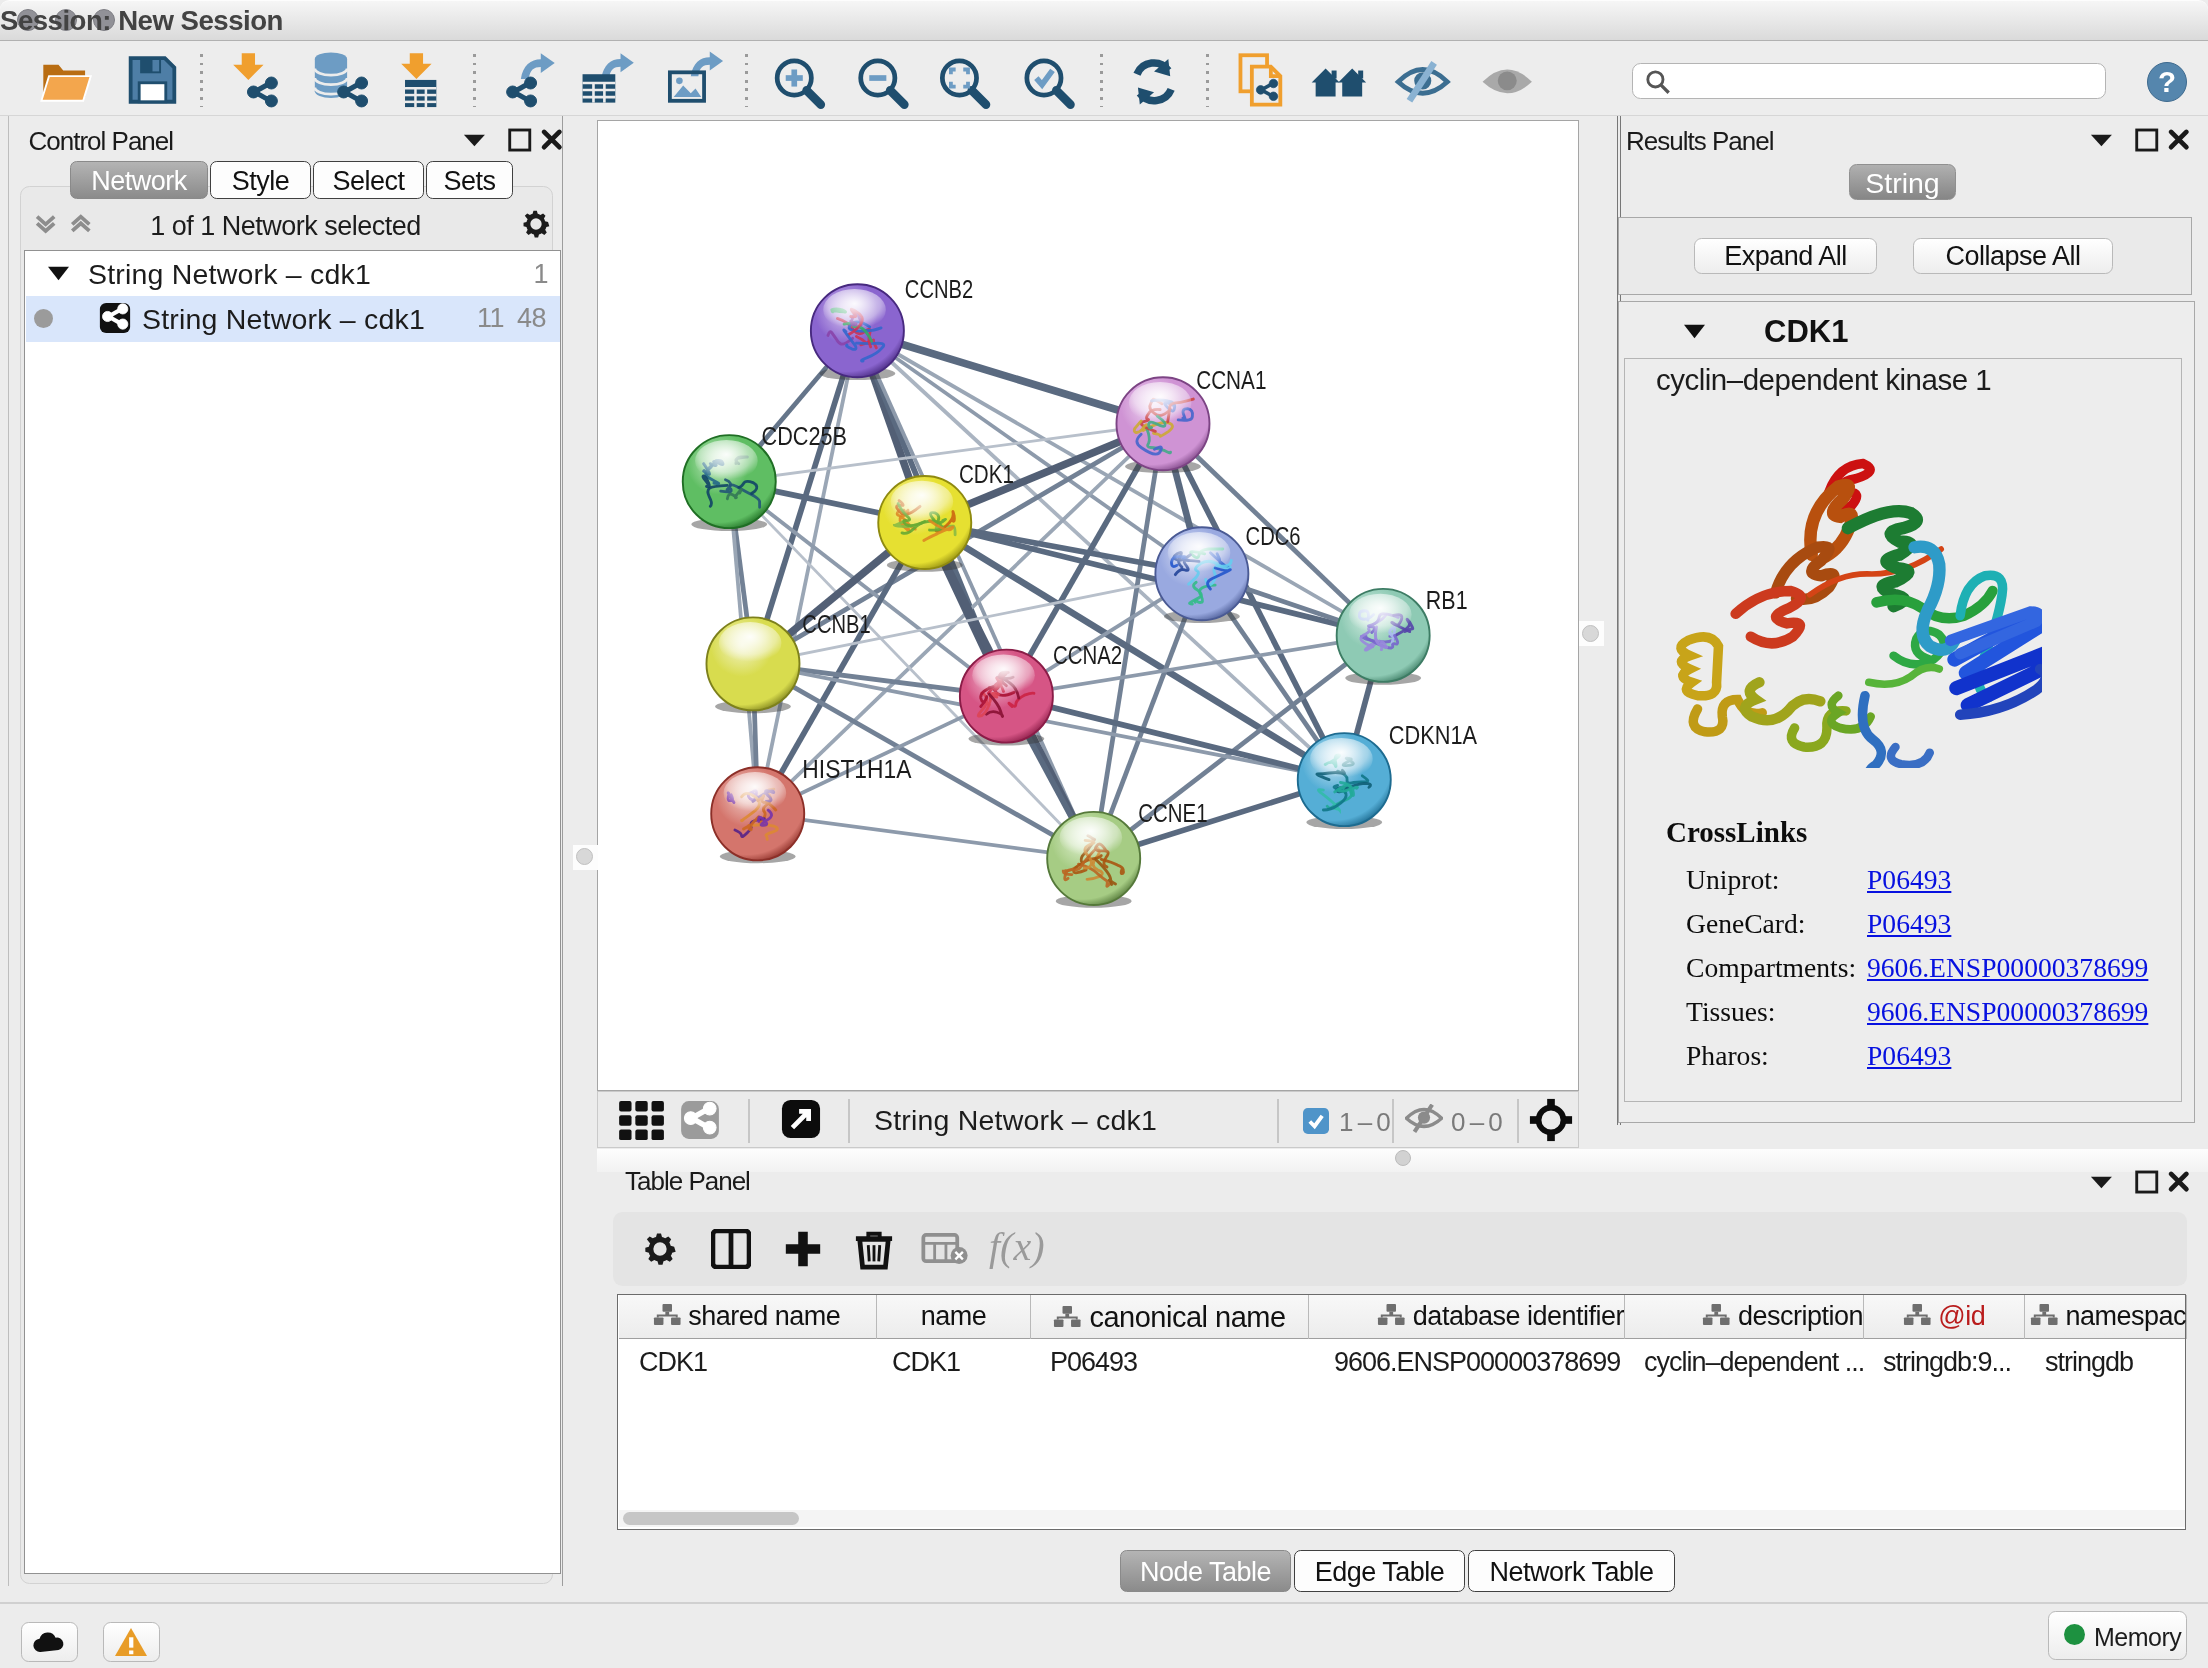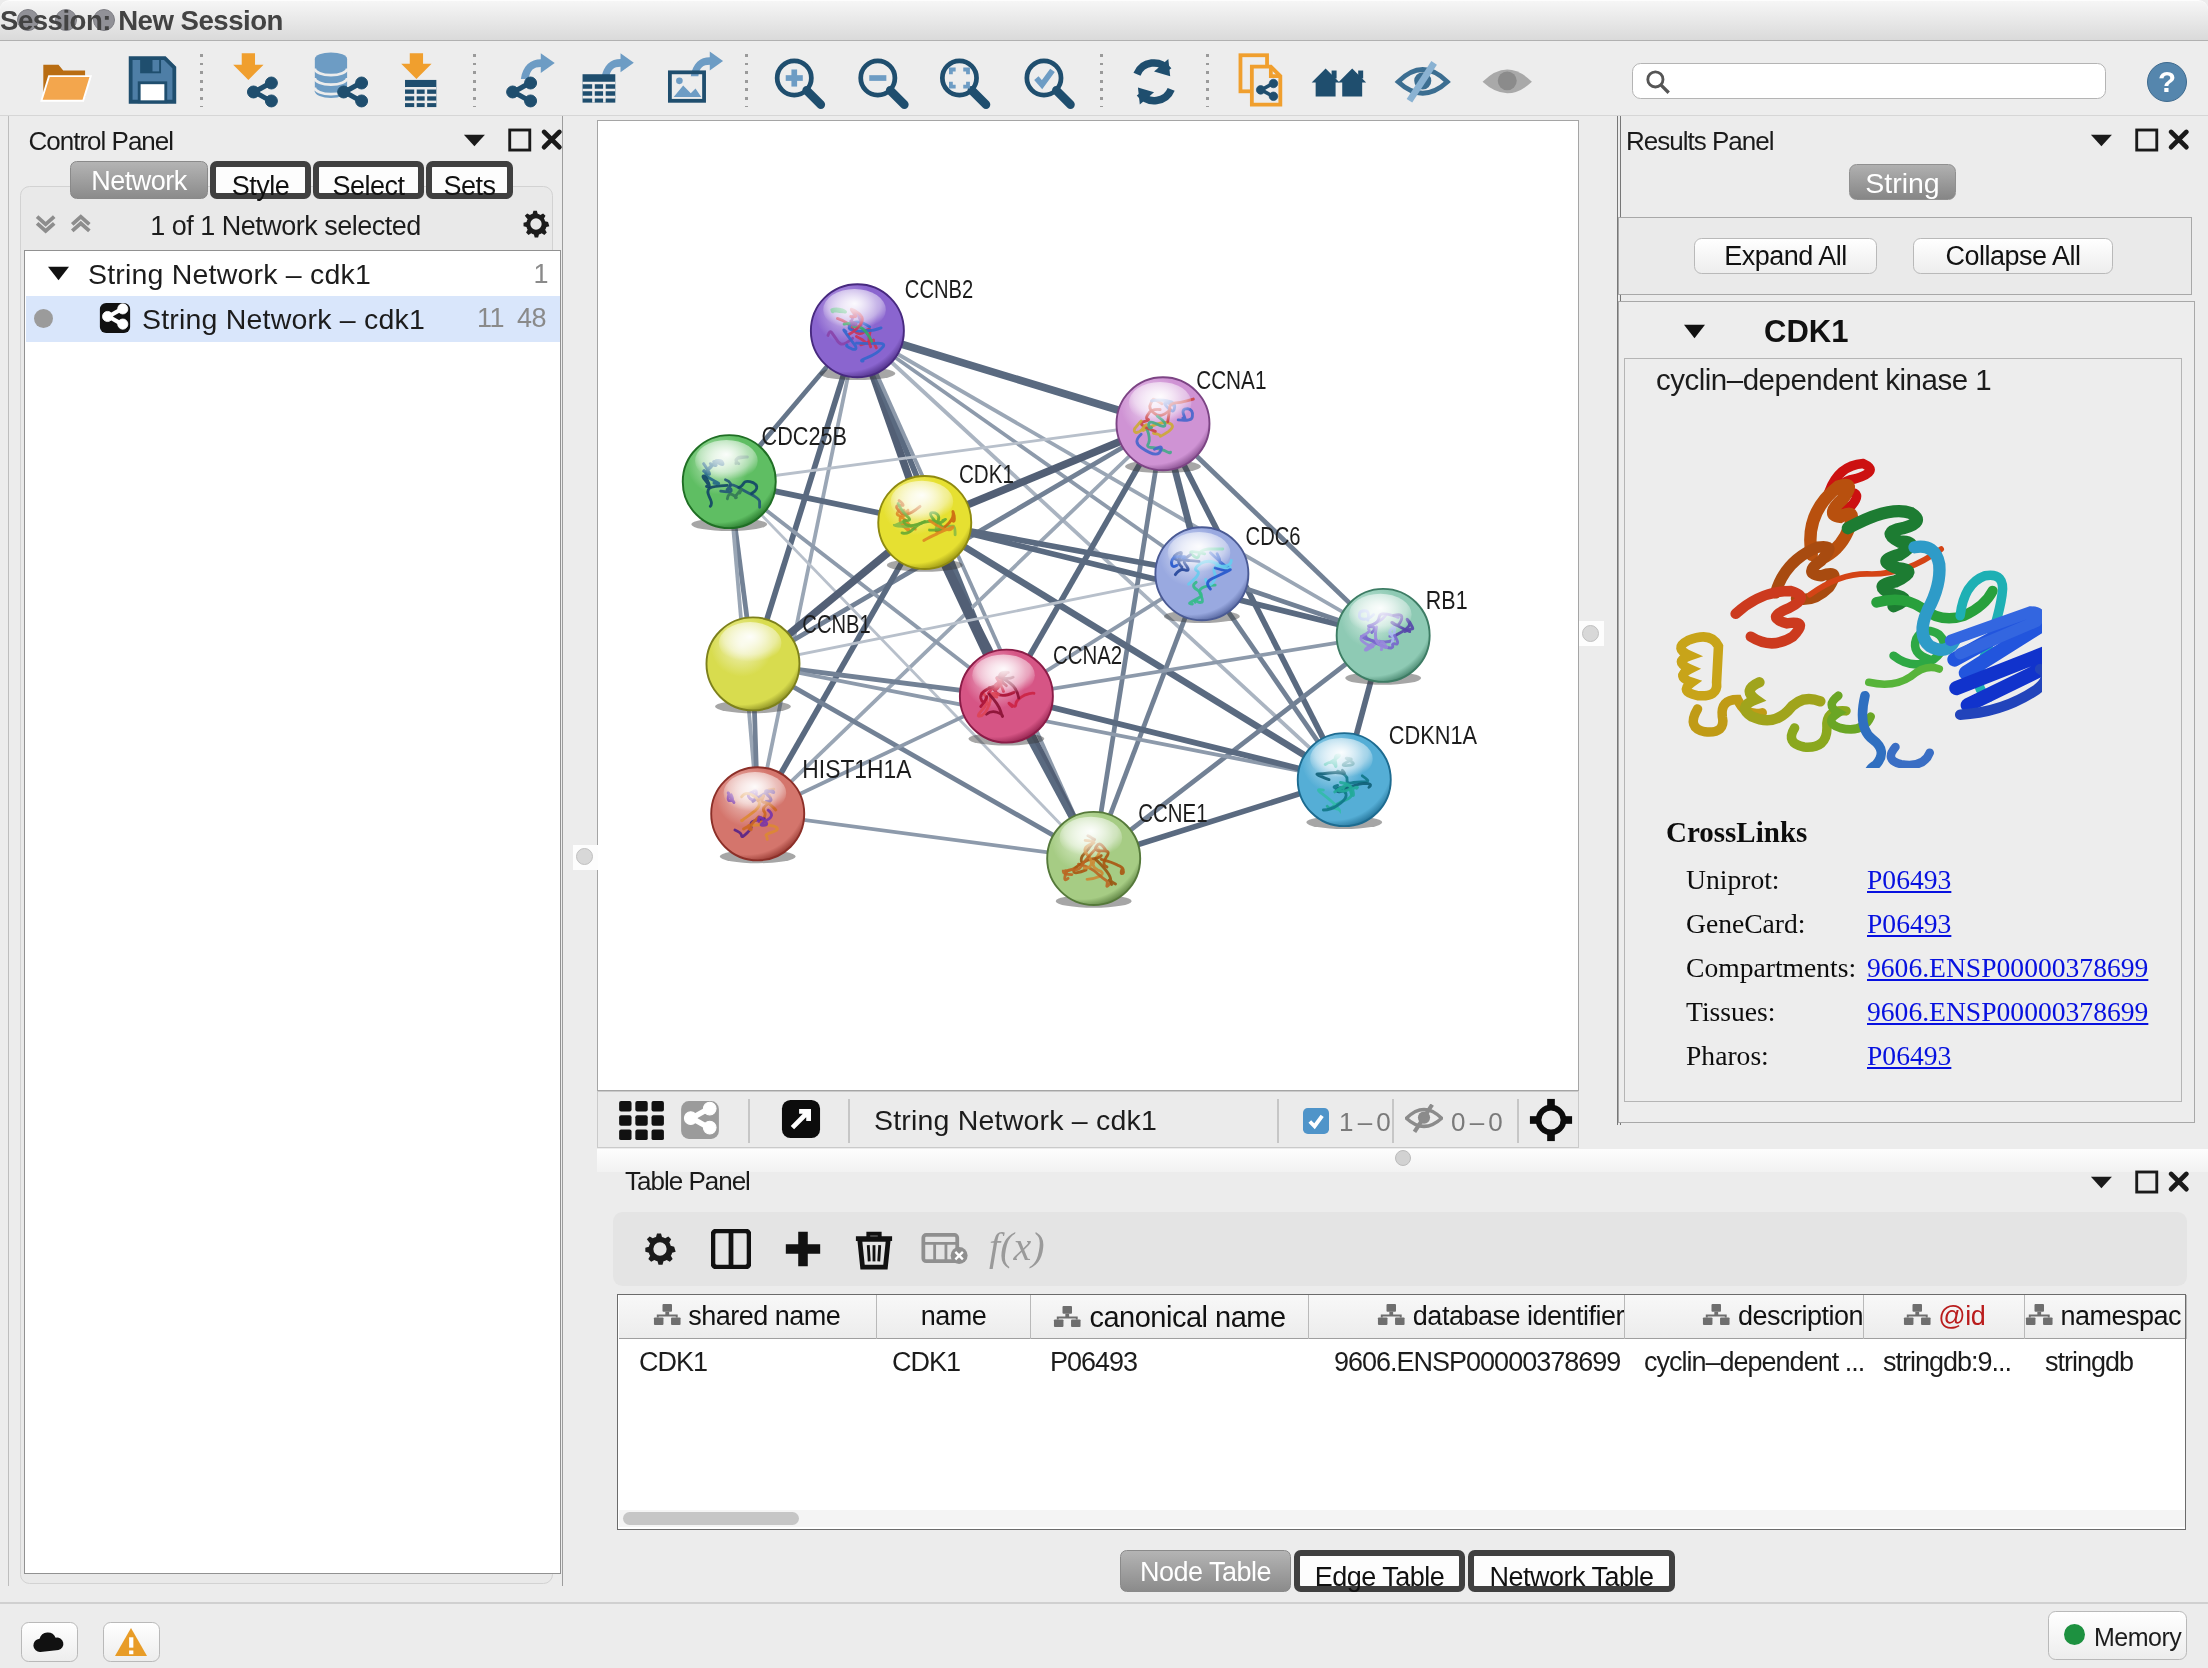--- a/index.html
+++ b/index.html
@@ -1,20 +1,20 @@
 <!DOCTYPE html>
 <html style="font-size:15px"><head><meta charset="utf-8"><style>
 *{margin:0;padding:0;box-sizing:border-box}
 html,body{width:2208px;height:1668px;overflow:hidden}
 body{font-family:"Liberation Sans",sans-serif;background:#ececec;position:relative}
 .abs{position:absolute}
 .t{color:#1c1c1c;font-size:27px;letter-spacing:-0.5px;white-space:nowrap}
 .panel-title{font-size:26px;letter-spacing:-1px;color:#1a1a1a}
 .tab{position:absolute;height:38px;line-height:38px;text-align:center;font-size:27px;letter-spacing:-0.5px;
- background:#fdfdfd;border:6px solid #404040;border-radius:6.7px;color:#111}
+ background:#fdfdfd;border:1px solid #404040;border-radius:6.7px;color:#111}
 .tab.sel{background:linear-gradient(#b4b4b4,#8b8b8b);color:#fff;border:1px solid #8a8a8a}
 .btn{position:absolute;background:linear-gradient(#ffffff,#ededed);border:1.4px solid #b9b9b9;
  border-radius:7.6px;text-align:center;font-size:27px;letter-spacing:-0.5px;color:#111}
 a.lnk{color:#0711e0;text-decoration:underline}
 </style></head><body>
 <div class="abs" style="left:0;top:0;width:2208px;height:41px;background:linear-gradient(#f6f6f6,#dadada);
  border-bottom:1.9px solid #b1b1b1;border-radius:9.5px 9.5px 0 0;border-top:1.9px solid #fdfdfd"></div>
 <div class="abs" style="left:17px;top:8.6px;width:22px;height:22px;border-radius:50%;background:#919197;border:1px solid #7e7e84"></div>
 <div class="abs" style="left:55px;top:8.6px;width:22px;height:22px;border-radius:50%;background:#919197;border:1px solid #7e7e84"></div>
 <div class="abs" style="left:93px;top:8.6px;width:22px;height:22px;border-radius:50%;background:#919197;border:1px solid #7e7e84"></div>
@@ -688,21 +688,21 @@
       </g>
     </svg> description</div>
 <div class="abs" style="left:1864px;top:1295px;width:161px;height:44px;border-right:1.9px solid #b9b9b9;text-align:center;font-size:27px;letter-spacing:-0.5px;color:#b91c1c;padding-top:5.7px;overflow:hidden;white-space:nowrap"><svg width="28.5" height="25" viewBox="0 0 30 26" style="vertical-align:-3.8px">
 <g fill="#6e6e6e">
         <rect x="10" y="1" width="10" height="8" rx="1"></rect>
 <rect x="1" y="15" width="10" height="8" rx="1"></rect>
         <rect x="19" y="15" width="10" height="8" rx="1"></rect>
 <path d="M14 9 L14 13 L5 13 L5 15 M16 9 L16 13 L25 13 L25 15" stroke="#6e6e6e" stroke-width="2" fill="none"></path>
       </g>
     </svg> @id</div>
-<div class="abs" style="left:2025px;top:1295px;width:162px;height:44px;border-right:1.9px solid #b9b9b9;text-align:left;font-size:27px;letter-spacing:-0.5px;color:#111;padding-top:5.7px;overflow:hidden;white-space:nowrap"><svg width="28.5" height="25" viewBox="0 0 30 26" style="vertical-align:-3.8px">
+<div class="abs" style="left:2025px;top:1295px;width:162px;height:44px;border-right:1.9px solid #b9b9b9;text-align:right;font-size:27px;letter-spacing:-0.5px;color:#111;padding-top:5.7px;overflow:hidden;white-space:nowrap"><svg width="28.5" height="25" viewBox="0 0 30 26" style="vertical-align:-3.8px">
 <g fill="#6e6e6e">
         <rect x="10" y="1" width="10" height="8" rx="1"></rect>
 <rect x="1" y="15" width="10" height="8" rx="1"></rect>
         <rect x="19" y="15" width="10" height="8" rx="1"></rect>
 <path d="M14 9 L14 13 L5 13 L5 15 M16 9 L16 13 L25 13 L25 15" stroke="#6e6e6e" stroke-width="2" fill="none"></path>
       </g>
     </svg> namespac</div>
 <div class="abs t" style="left:639px;top:1347px;letter-spacing:-1px">CDK1</div>
 <div class="abs t" style="left:892px;top:1347px;letter-spacing:-1px">CDK1</div>
 <div class="abs t" style="left:1050px;top:1347px;letter-spacing:-1px">P06493</div>

